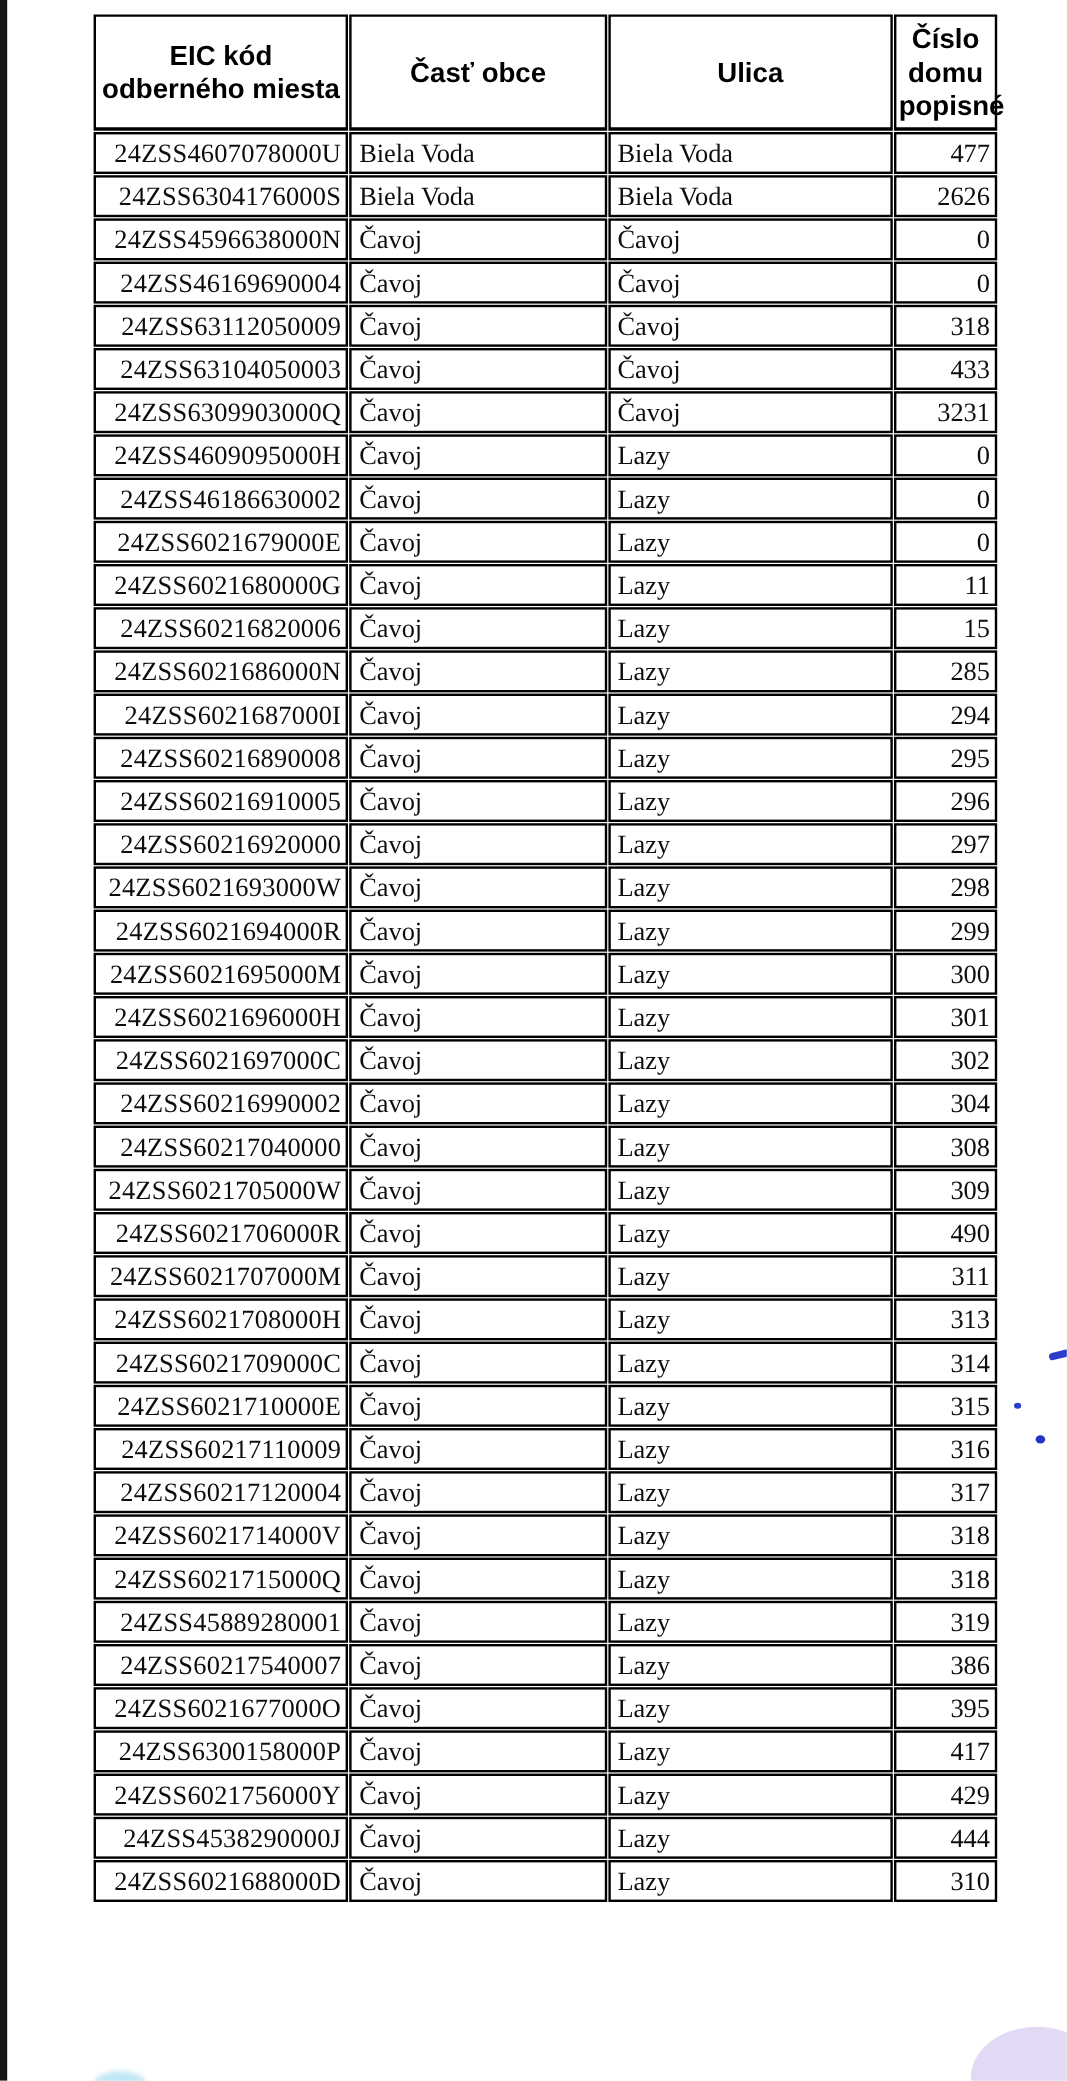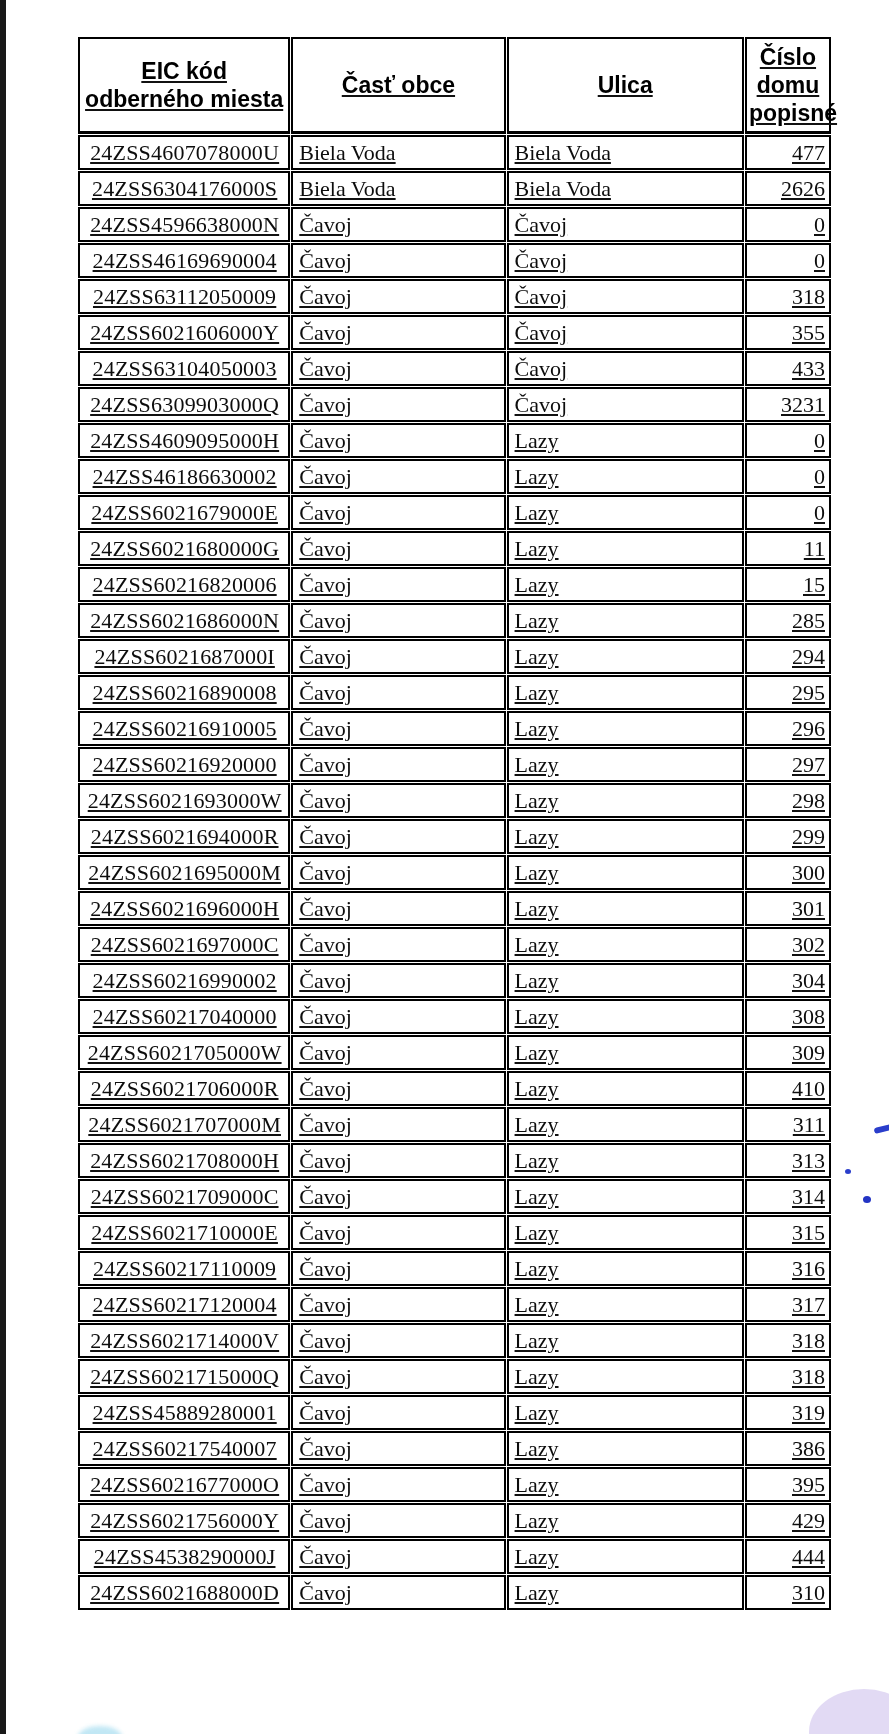--- a/index.html
+++ b/index.html
@@ -20,27 +20,26 @@
     position: absolute;
     left: 0;
     top: 0;
     width: 6px;
     height: 1734px;
     background: #181818;
   }
   .doc-table {
     position: absolute;
     left: 77px;
-    top: 36px;
+    top: 11px;
     width: 755px;
     border-collapse: separate;
     border-spacing: 1px 1px;
     table-layout: fixed;
     background: #ffffff;
-    text-decoration: underline;
   }
   .doc-table th {
     border: 2px solid #000000;
     border-bottom-width: 3px;
     background: #ffffff;
     font-family: "Liberation Sans", sans-serif;
     font-weight: bold;
     font-size: 23px;
     line-height: 1.22;
     text-align: center;
@@ -54,21 +53,21 @@
     background: #ffffff;
     font-family: "Liberation Serif", serif;
     font-size: 22px;
     height: 31px;
     vertical-align: middle;
     padding: 0 4px;
     white-space: nowrap;
     overflow: hidden;
     color: #0d0d0d;
   }
-  .doc-table td.c-eic   { text-align: center; padding-left: 5px; letter-spacing: 0.2px; }
+  .doc-table td.c-eic   { text-align: right; padding-left: 5px; letter-spacing: 0.2px; }
   .doc-table td.c-obec  { text-align: left; padding-left: 6px; }
   .doc-table td.c-ulica { text-align: left; padding-left: 6px; }
   .doc-table td.c-num   { text-align: right; }
 
   
   .pen-dash {
     position: absolute;
     left: 874px;
     top: 1126px;
     width: 18px;
@@ -167,26 +166,20 @@
     <td class="c-num">0</td>
   </tr>
 
   <tr>
     <td class="c-eic">24ZSS63112050009</td>
     <td class="c-obec">Čavoj</td>
     <td class="c-ulica">Čavoj</td>
     <td class="c-num">318</td>
   </tr>
 
-  <tr>
-    <td class="c-eic">24ZSS6021606000Y</td>
-    <td class="c-obec">Čavoj</td>
-    <td class="c-ulica">Čavoj</td>
-    <td class="c-num">355</td>
-  </tr>
 
   <tr>
     <td class="c-eic">24ZSS63104050003</td>
     <td class="c-obec">Čavoj</td>
     <td class="c-ulica">Čavoj</td>
     <td class="c-num">433</td>
   </tr>
 
   <tr>
     <td class="c-eic">24ZSS6309903000Q</td>
@@ -320,21 +313,21 @@
     <td class="c-eic">24ZSS6021705000W</td>
     <td class="c-obec">Čavoj</td>
     <td class="c-ulica">Lazy</td>
     <td class="c-num">309</td>
   </tr>
 
   <tr>
     <td class="c-eic">24ZSS6021706000R</td>
     <td class="c-obec">Čavoj</td>
     <td class="c-ulica">Lazy</td>
-    <td class="c-num">410</td>
+    <td class="c-num">490</td>
   </tr>
 
   <tr>
     <td class="c-eic">24ZSS6021707000M</td>
     <td class="c-obec">Čavoj</td>
     <td class="c-ulica">Lazy</td>
     <td class="c-num">311</td>
   </tr>
 
   <tr>
@@ -400,20 +393,26 @@
     <td class="c-num">386</td>
   </tr>
 
   <tr>
     <td class="c-eic">24ZSS6021677000O</td>
     <td class="c-obec">Čavoj</td>
     <td class="c-ulica">Lazy</td>
     <td class="c-num">395</td>
   </tr>
 
+  <tr>
+    <td class="c-eic">24ZSS6300158000P</td>
+    <td class="c-obec">Čavoj</td>
+    <td class="c-ulica">Lazy</td>
+    <td class="c-num">417</td>
+  </tr>
 
   <tr>
     <td class="c-eic">24ZSS6021756000Y</td>
     <td class="c-obec">Čavoj</td>
     <td class="c-ulica">Lazy</td>
     <td class="c-num">429</td>
   </tr>
 
   <tr>
     <td class="c-eic">24ZSS4538290000J</td>

